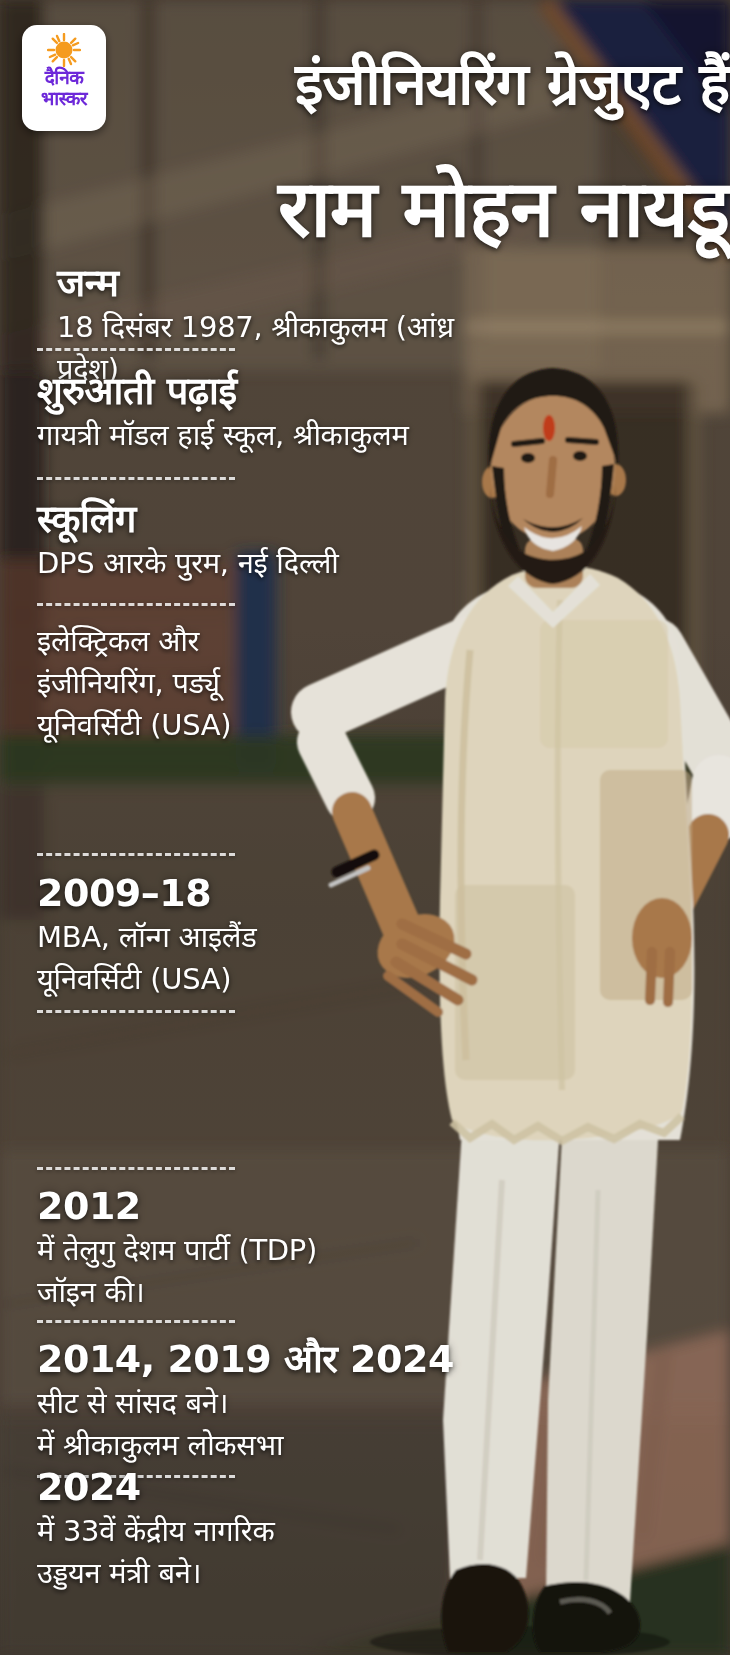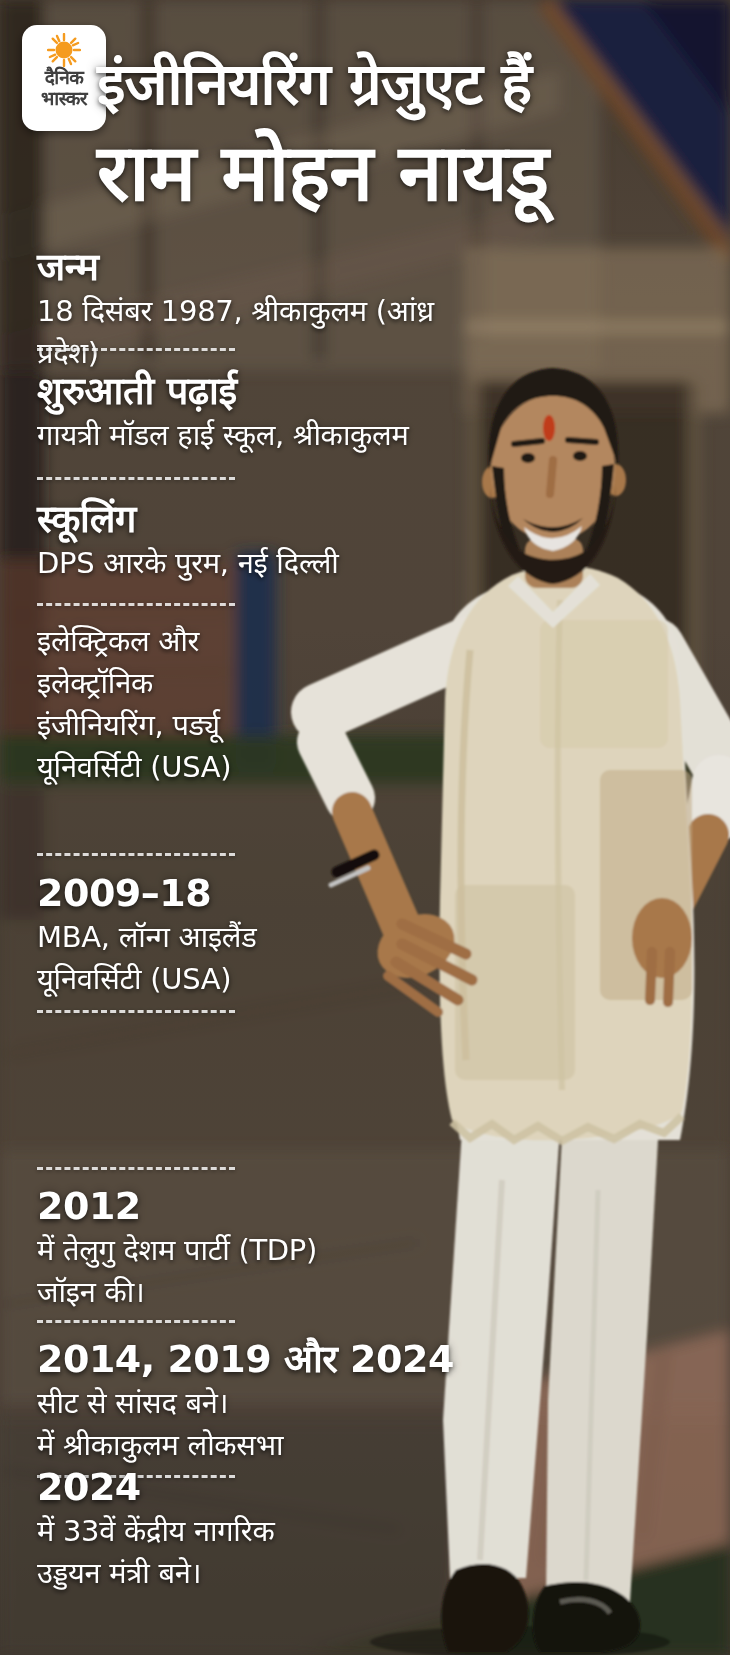--- a/index.html
+++ b/index.html
@@ -11,23 +11,23 @@
   .scene{position:absolute;inset:0;}
   .overlay{position:absolute;inset:0;}
   .txt{position:absolute;text-shadow:0 2px 5px rgba(0,0,0,.6),0 0 12px rgba(0,0,0,.3);}
   
   .logo{
     position:absolute;left:22px;top:25px;width:84px;height:106px;
     background:#fff;border-radius:15px;box-shadow:0 3px 8px rgba(0,0,0,.45);
     display:flex;flex-direction:column;align-items:center;justify-content:flex-start;
   }
   .logo .sun{margin-top:8px;}
-  .logo .lt{font-weight:700;color:#404040;font-size:19px;line-height:21px;text-align:center;letter-spacing:-0.5px;}
+  .logo .lt{font-weight:700;color:#6d28d9;font-size:19px;line-height:21px;text-align:center;letter-spacing:-0.5px;}
   
-  .title-wrap{position:absolute;left:97px;top:44px;width:625px;text-align:left;}
+  .title-wrap{position:absolute;left:104px;top:44px;width:625px;text-align:right;}
   .title1{font-size:58px;font-weight:700;line-height:80px;letter-spacing:-1px;}
   .title2{font-size:79px;font-weight:700;line-height:98px;letter-spacing:-1px;}
   
   .section{position:absolute;left:37px;width:420px;}
   .sec-heading{font-size:38px;font-weight:700;line-height:46px;letter-spacing:-0.5px;
     text-shadow:0 2px 5px rgba(0,0,0,.6),0 0 12px rgba(0,0,0,.3);}
   .sec-line{font-size:29px;font-weight:400;line-height:42px;letter-spacing:-0.3px;
     text-shadow:0 2px 4px rgba(0,0,0,.6),0 0 10px rgba(0,0,0,.3);}
   .dash{position:absolute;left:37px;width:198px;border-top:3px dashed rgba(255,255,255,.82);
     filter:drop-shadow(0 1px 2px rgba(0,0,0,.5));}
@@ -173,42 +173,41 @@
           <line x1="25.8" y1="12.3" x2="31.1" y2="10"></line>
       </g>
       <circle cx="17" cy="17" r="8.5" fill="#f59b1e"></circle>
     </svg>
     <div class="lt">दैनिक</div>
     <div class="lt">भास्कर</div>
   </div>
 
   <div class="title-wrap overlay-text" style="position:absolute;">
     <div class="title1 txt" style="position:static;">इंजीनियरिंग ग्रेजुएट हैं</div>
-    <div class="title2 txt" style="position:static;">राम मोहन नायडू</div>
+    <div class="title2 txt" style="position:static;margin-top:36px;">राम मोहन नायडू</div>
   </div>
 
   <div id="timeline" class="overlay">
-      <div class="section" style="top: 244px;">
+      <div class="section" style="top: 260px; margin-left: 20px;">
         <div class="sec-heading">जन्म</div>
         <div class="sec-line">18 दिसंबर 1987, श्रीकाकुलम (आंध्र प्रदेश)</div>
       </div>
       <div class="dash" style="top: 348px;"></div>
       <div class="section" style="top: 368px;">
         <div class="sec-heading">शुरुआती पढ़ाई</div>
         <div class="sec-line">गायत्री मॉडल हाई स्कूल, श्रीकाकुलम</div>
       </div>
       <div class="dash" style="top: 477px;"></div>
       <div class="section" style="top: 496px;">
         <div class="sec-heading">स्कूलिंग</div>
         <div class="sec-line">DPS आरके पुरम, नई दिल्ली</div>
       </div>
       <div class="dash" style="top: 603px;"></div>
       <div class="section" style="top: 620px;">
         <div class="sec-line">इलेक्ट्रिकल और</div>
-        <div class="sec-line">इलेक्ट्रॉनिक</div>
         <div class="sec-line">इंजीनियरिंग, पर्ड्यू</div>
         <div class="sec-line">यूनिवर्सिटी (USA)</div>
       </div>
       <div class="dash" style="top: 853px;"></div>
       <div class="section" style="top: 870px;">
         <div class="sec-heading">2009–18</div>
         <div class="sec-line">MBA, लॉन्ग आइलैंड</div>
         <div class="sec-line">यूनिवर्सिटी (USA)</div>
       </div>
       <div class="dash" style="top: 1010px;"></div>

